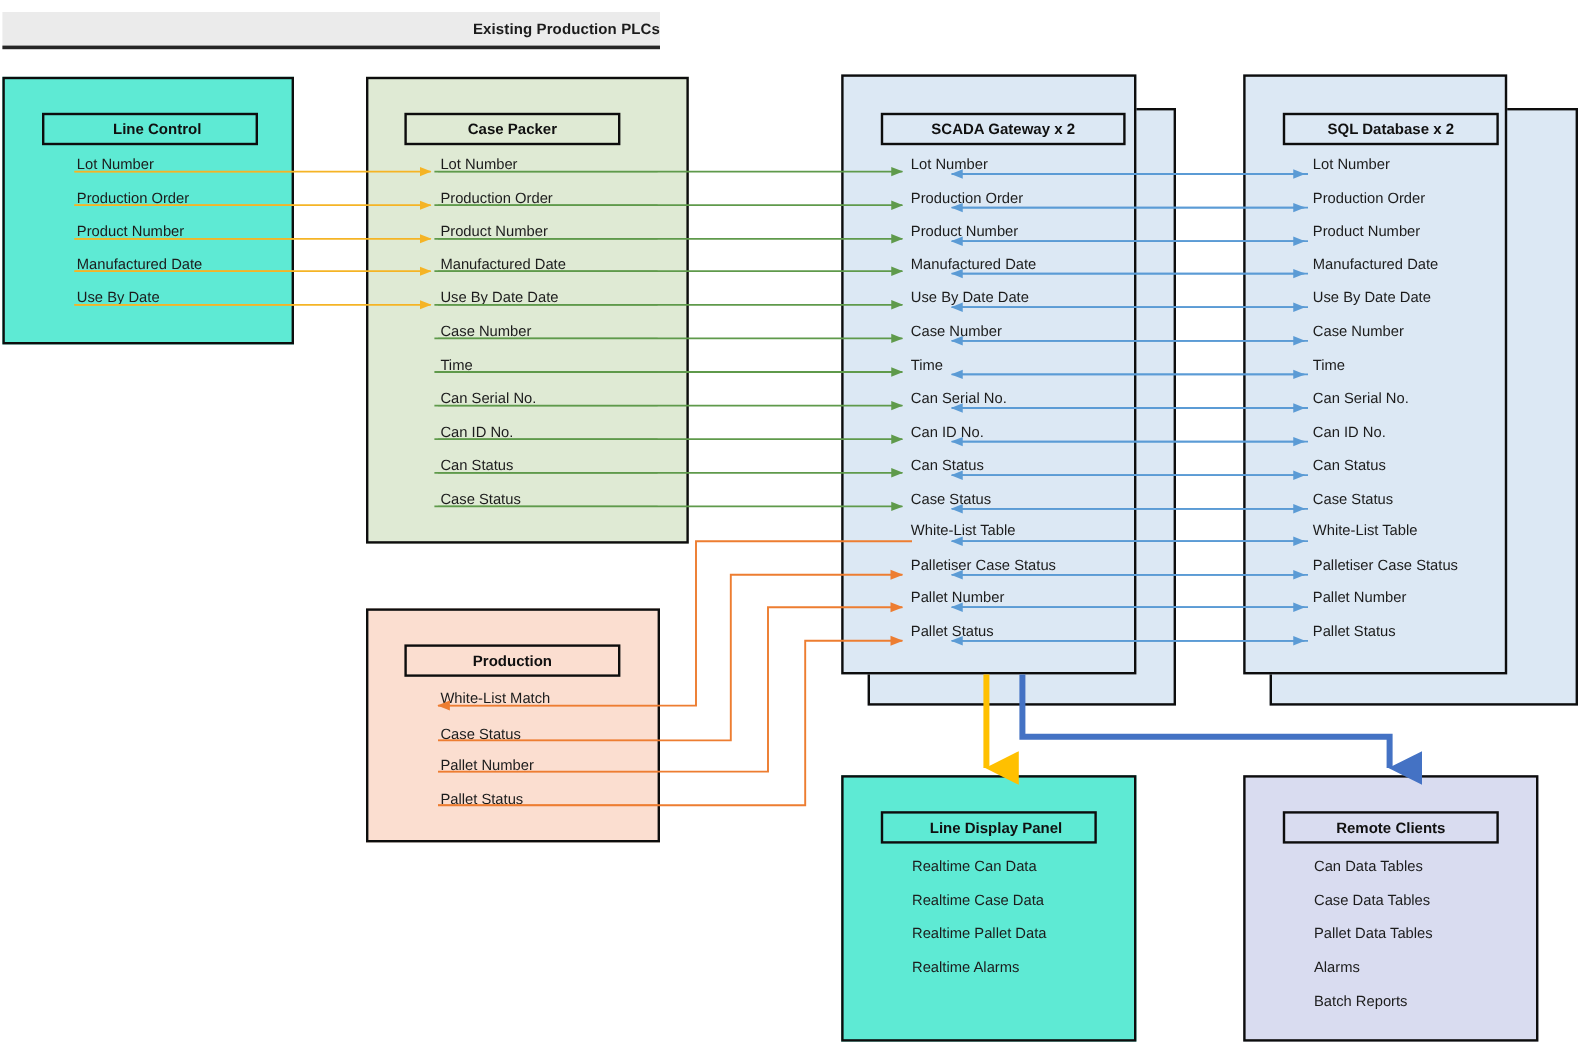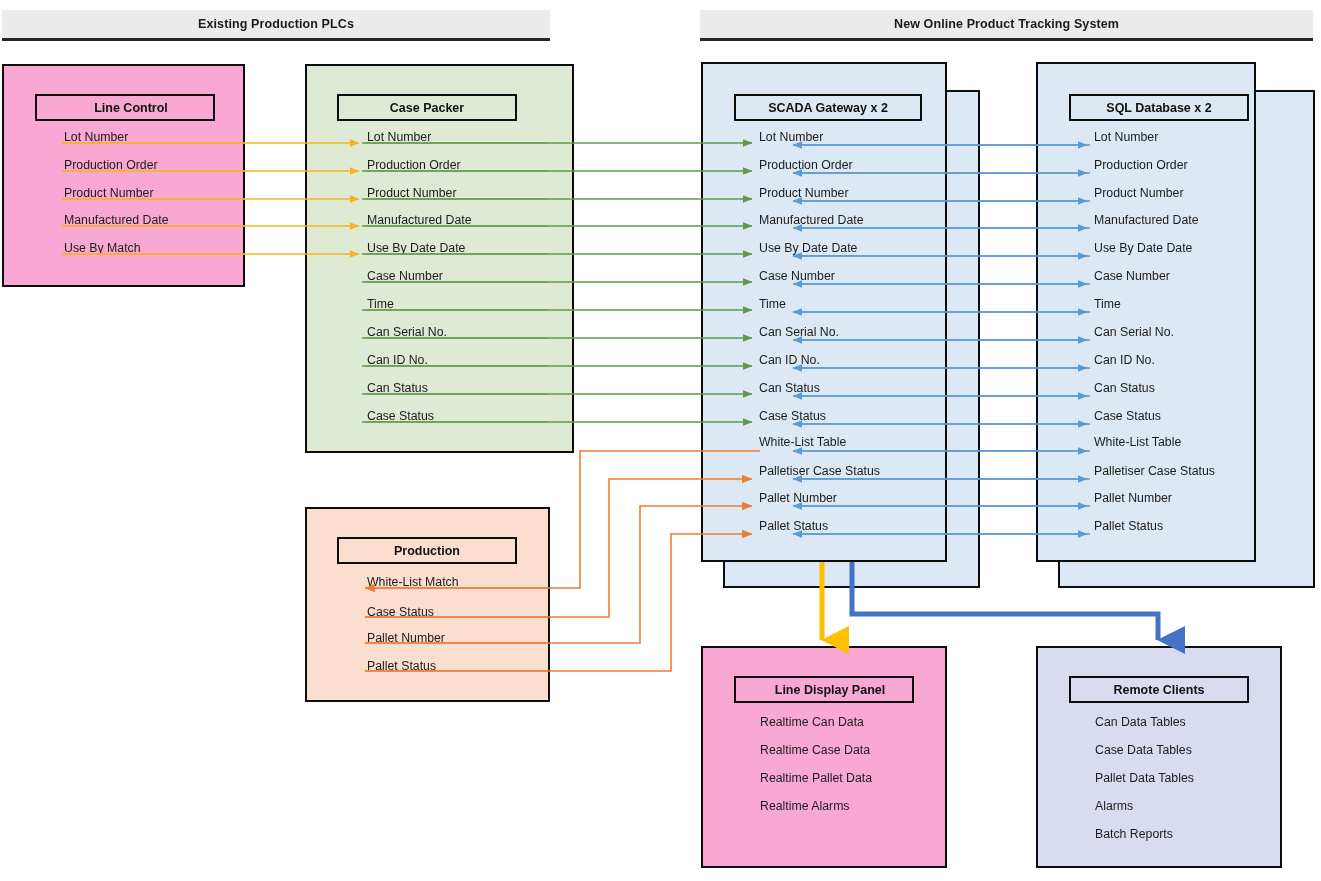--- a/index.html
+++ b/index.html
@@ -4,67 +4,64 @@
 <style>
   html,body{margin:0;padding:0;background:#ffffff;}
   body{width:1321px;height:881px;position:relative;overflow:hidden;
        font-family:"Liberation Sans","DejaVu Sans",sans-serif;
        -webkit-font-smoothing:antialiased;}
 
   #stage{position:absolute;left:0;top:0;width:1321px;height:881px;}
 
   
   .grouphdr{position:absolute;background:#ebebeb;border-bottom:3px solid #262626;
-            display:flex;align-items:center;justify-content:center;
+            display:flex;align-items:center;justify-content:flex-end;
             font-size:12.5px;font-weight:bold;color:#1b1b1b;letter-spacing:.1px;}
 
   
   .block{position:absolute;border:2.5px solid #0d0d0d;box-sizing:border-box;}
   .shadowbox{position:absolute;border:2.5px solid #0d0d0d;box-sizing:border-box;z-index:1;}
 
   .blk-title{position:absolute;border:2.5px solid #0d0d0d;box-sizing:border-box;
              display:flex;align-items:center;justify-content:center;
              font-size:12.5px;font-weight:bold;color:#101010;background:inherit;}
 
   .rowlist{position:absolute;left:0;top:0;width:100%;}
   .row{position:absolute;font-size:12.3px;color:#1c1c1c;white-space:nowrap;}
 
   
-  .fill-yellow{background:#f9a8d4;padding-left:12px;}
+  .fill-yellow{background:#5eead4;padding-left:12px;}
   .fill-green{background:#dfead4;}
   .fill-blue{background:#dce8f4;}
   .fill-peach{background:#fbded0;}
   .fill-lav{background:#d9dcf0;}
 
   svg.wires{position:absolute;left:0;top:0;width:1321px;height:881px;
             pointer-events:none;z-index:5;overflow:visible;}
   .ln{fill:none;}
 </style>
 </head>
 <body>
 
 <div id="stage">
 
   <div class="grouphdr" style="left:2px;top:10px;width:548px;height:28px;">
     <span>Existing Production PLCs</span>
   </div>
-  <div class="grouphdr" style="left:700px;top:10px;width:613px;height:28px;">
-    <span>New Online Product Tracking System</span>
-  </div>
 
   <div class="block fill-yellow" style="left:2px;top:64px;width:243px;height:223px;">
     <div class="blk-title fill-yellow" style="left:31px;top:28px;width:180px;height:27px;">
       <span>Line Control</span>
     </div>
     <div class="rowlist">
       <div class="row" style="left:60px;top:64px;">Lot Number</div>
       <div class="row" style="left:60px;top:92px;">Production Order</div>
       <div class="row" style="left:60px;top:120px;">Product Number</div>
       <div class="row" style="left:60px;top:147px;">Manufactured Date</div>
-      <div class="row" style="left:60px;top:175px;">Use By Match</div>
+      <div class="row" style="left:60px;top:175px;">Use By Date</div>
     </div>
   </div>
 
   <div class="block fill-green" style="left:305px;top:64px;width:269px;height:389px;">
     <div class="blk-title fill-green" style="left:30px;top:28px;width:180px;height:27px;">
       <span>Case Packer</span>
     </div>
     <div class="rowlist">
       <div class="row" style="left:60px;top:64px;">Lot Number</div>
       <div class="row" style="left:60px;top:92px;">Production Order</div>
@@ -87,21 +84,21 @@
     <div class="rowlist">
       <div class="row" style="left:60px;top:66px;">White-List Match</div>
       <div class="row" style="left:60px;top:96px;">Case Status</div>
       <div class="row" style="left:60px;top:122px;">Pallet Number</div>
       <div class="row" style="left:60px;top:150px;">Pallet Status</div>
     </div>
   </div>
 
   <div class="shadowbox fill-blue" style="left:723px;top:90px;width:257px;height:498px;"></div>
   <div class="block fill-blue" style="left:701px;top:62px;width:246px;height:500px;z-index:2;">
-    <div class="blk-title fill-blue" style="left:31px;top:30px;width:188px;height:27px;">
+    <div class="blk-title fill-blue" style="left:31px;top:30px;width:204px;height:27px;">
       <span>SCADA Gateway x 2</span>
     </div>
     <div class="rowlist">
       <div class="row" style="left:56px;top:66px;">Lot Number</div>
       <div class="row" style="left:56px;top:94px;">Production Order</div>
       <div class="row" style="left:56px;top:122px;">Product Number</div>
       <div class="row" style="left:56px;top:149px;">Manufactured Date</div>
       <div class="row" style="left:56px;top:177px;">Use By Date Date</div>
       <div class="row" style="left:56px;top:205px;">Case Number</div>
       <div class="row" style="left:56px;top:233px;">Time</div>

